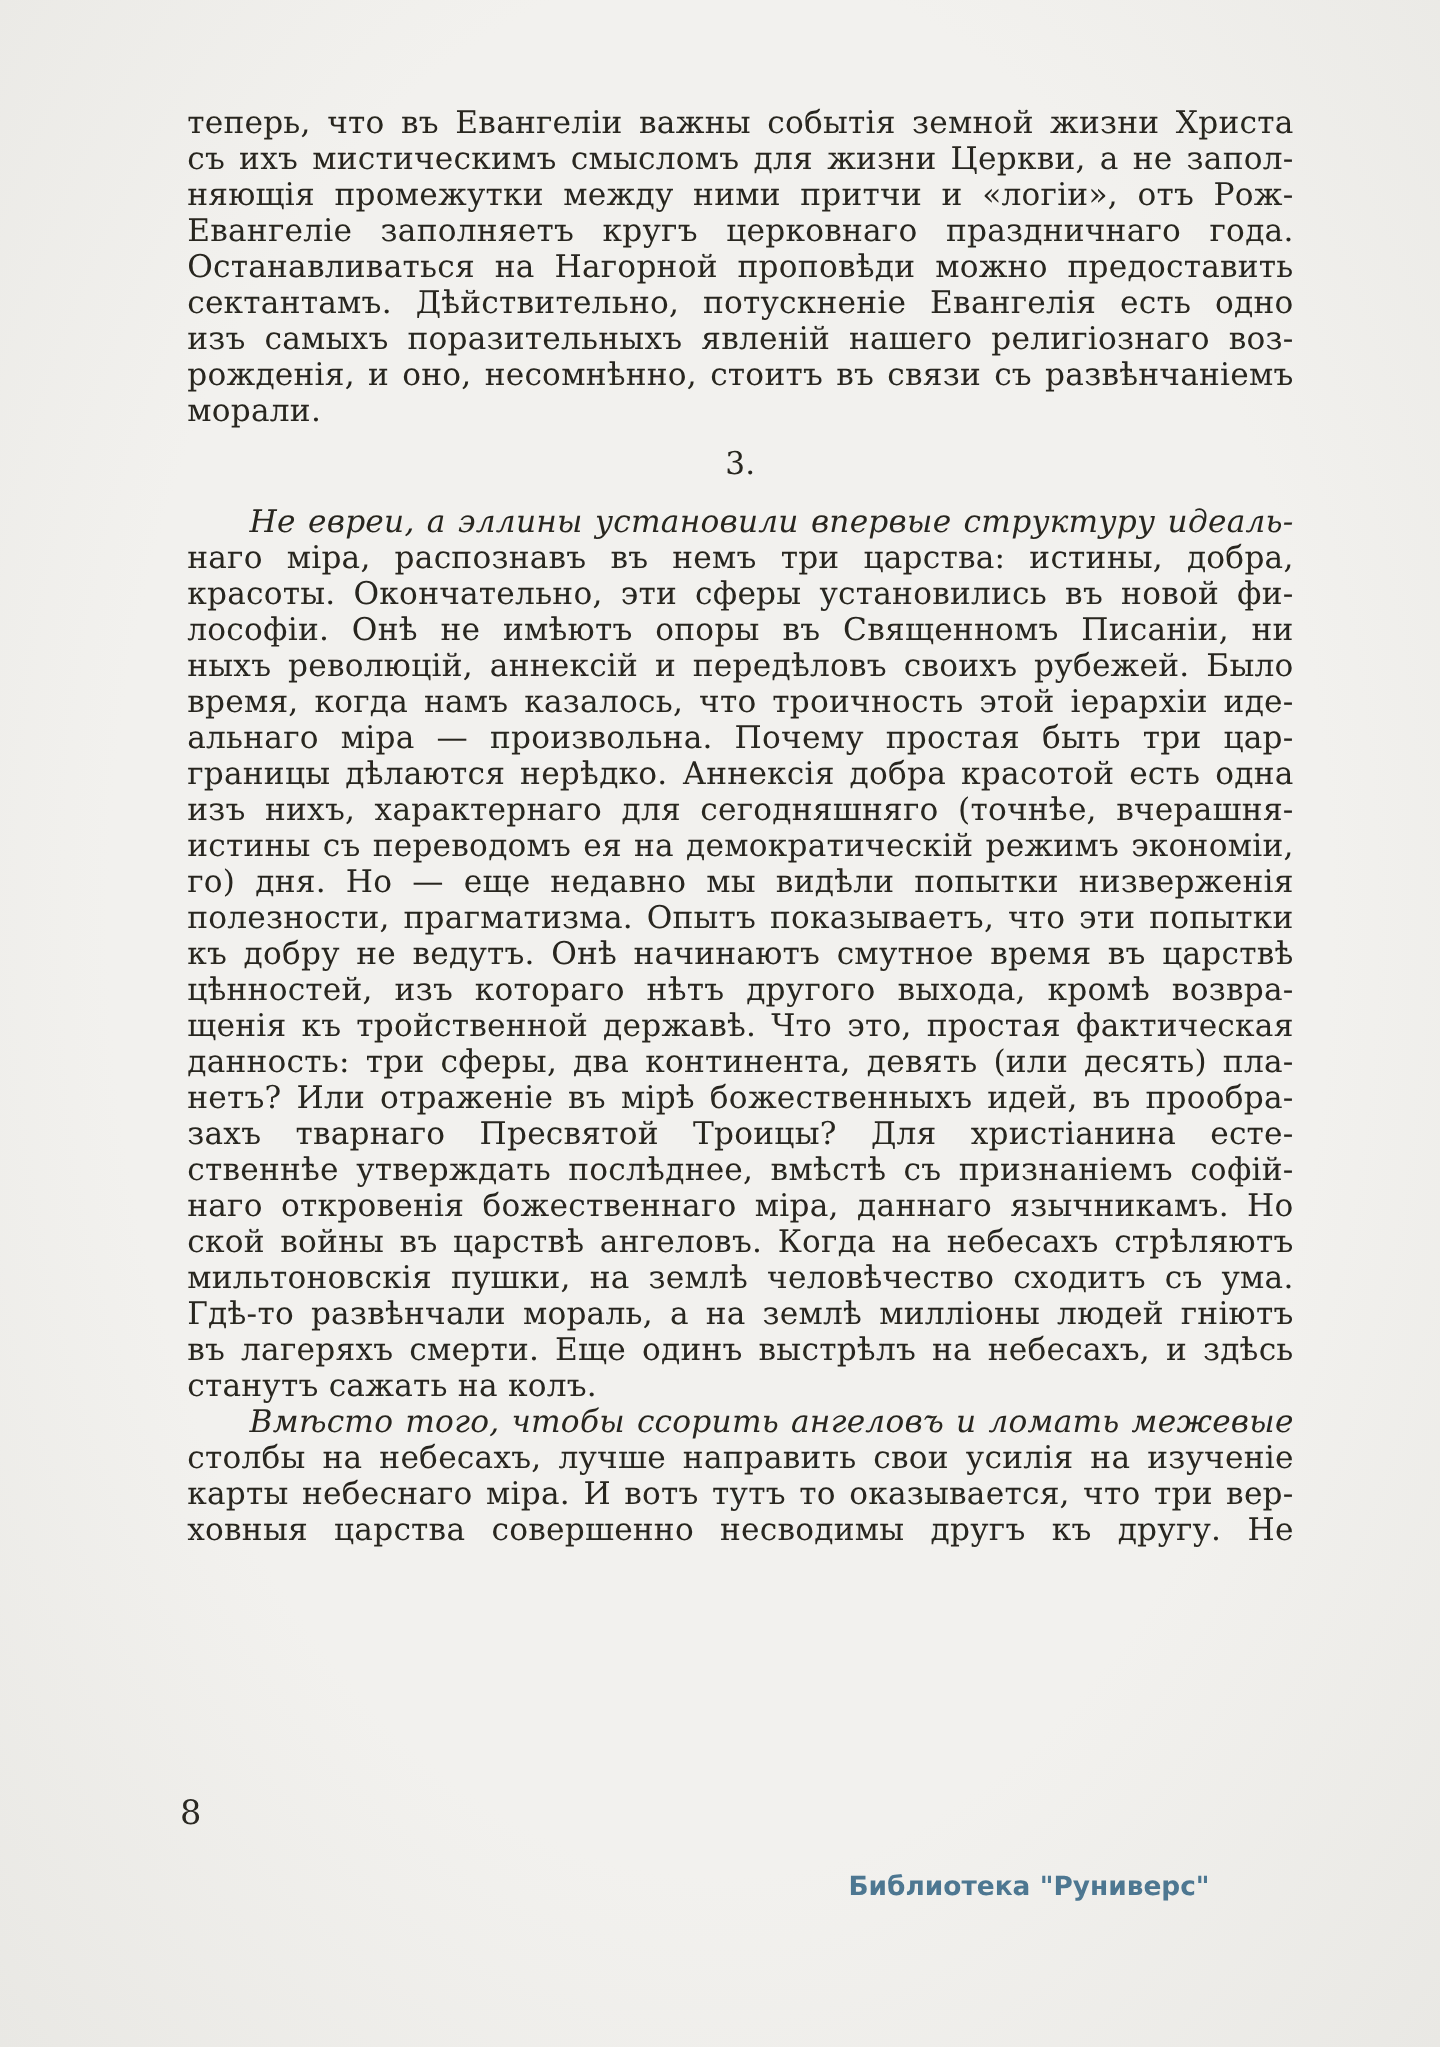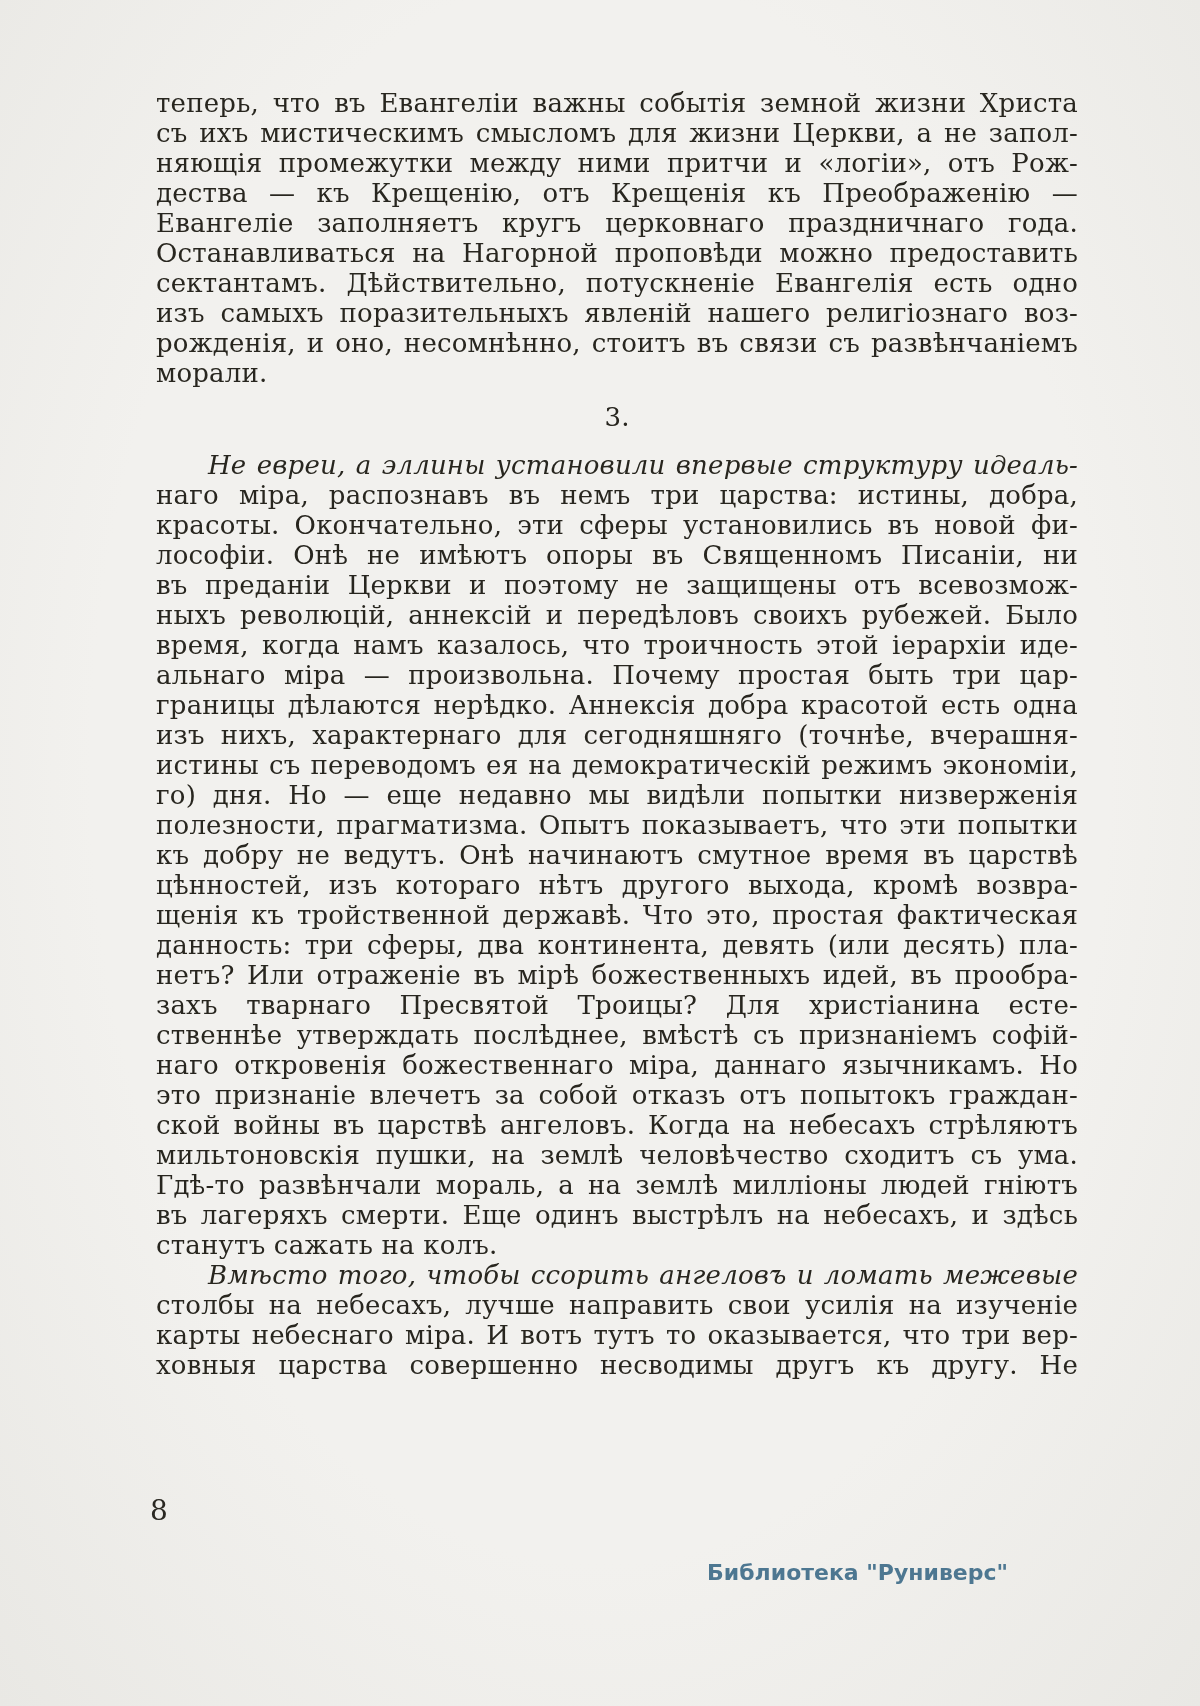--- a/index.html
+++ b/index.html
@@ -64,52 +64,49 @@
 </style>
 </head>
 <body>
 
 <div class="page">
   <div class="text-block">
       <div class="paragraph">
         <div class="line">теперь, что въ Евангеліи важны событія земной жизни Христа</div>
         <div class="line">съ ихъ мистическимъ смысломъ для жизни Церкви, а не запол-</div>
         <div class="line">няющія промежутки между ними притчи и «логіи», отъ Рож-</div>
-        <div class="line">дества — къ Крещенію, отъ Крещенія къ Преображенію —</div>
         <div class="line">Евангеліе заполняетъ кругъ церковнаго праздничнаго года.</div>
         <div class="line">Останавливаться на Нагорной проповѣди можно предоставить</div>
         <div class="line">сектантамъ. Дѣйствительно, потускненіе Евангелія есть одно</div>
         <div class="line">изъ самыхъ поразительныхъ явленій нашего религіознаго воз-</div>
         <div class="line">рожденія, и оно, несомнѣнно, стоитъ въ связи съ развѣнчаніемъ</div>
         <div class="line last">морали.</div>
       </div>
       <div class="heading">3.</div>
       <div class="paragraph">
         <div class="line indent">Не евреи, а эллины установили впервые структуру идеаль-</div>
         <div class="line">наго міра, распознавъ въ немъ три царства:  истины, добра,</div>
         <div class="line">красоты. Окончательно, эти сферы установились въ новой фи-</div>
         <div class="line">лософіи. Онѣ не имѣютъ опоры въ Священномъ Писаніи, ни</div>
-        <div class="line">въ преданіи Церкви и поэтому не защищены отъ всевозмож-</div>
         <div class="line">ныхъ революцій, аннексій и передѣловъ своихъ рубежей. Было</div>
         <div class="line">время, когда намъ казалось, что троичность этой іерархіи иде-</div>
         <div class="line">альнаго міра — произвольна.  Почему простая быть три цар-</div>
         <div class="line">границы дѣлаются нерѣдко. Аннексія добра красотой есть одна</div>
         <div class="line">изъ нихъ, характернаго для сегодняшняго (точнѣе, вчерашня-</div>
         <div class="line">истины съ переводомъ ея на демократическій режимъ экономіи,</div>
         <div class="line">го) дня. Но — еще недавно мы видѣли попытки низверженія</div>
         <div class="line">полезности, прагматизма. Опытъ показываетъ, что эти попытки</div>
         <div class="line">къ добру не ведутъ. Онѣ начинаютъ смутное время въ царствѣ</div>
         <div class="line">цѣнностей, изъ котораго  нѣтъ другого выхода, кромѣ возвра-</div>
         <div class="line">щенія къ тройственной державѣ. Что это, простая фактическая</div>
         <div class="line">данность: три сферы, два континента, девять (или десять) пла-</div>
         <div class="line">нетъ? Или отраженіе въ мірѣ божественныхъ идей, въ прообра-</div>
         <div class="line">захъ тварнаго Пресвятой Троицы? Для христіанина есте-</div>
         <div class="line">ственнѣе утверждать послѣднее, вмѣстѣ съ признаніемъ софій-</div>
         <div class="line">наго откровенія божественнаго міра, даннаго  язычникамъ. Но</div>
-        <div class="line">это признаніе влечетъ за собой отказъ отъ попытокъ граждан-</div>
         <div class="line">ской войны въ царствѣ ангеловъ. Когда на небесахъ стрѣляютъ</div>
         <div class="line">мильтоновскія пушки, на землѣ  человѣчество сходитъ съ ума.</div>
         <div class="line">Гдѣ-то развѣнчали мораль, а на землѣ милліоны людей гніютъ</div>
         <div class="line">въ лагеряхъ смерти. Еще одинъ выстрѣлъ на небесахъ, и здѣсь</div>
         <div class="line last">станутъ сажать на колъ.</div>
       </div>
       <div class="paragraph">
         <div class="line indent">Вмѣсто того, чтобы ссорить ангеловъ и ломать межевые</div>
         <div class="line">столбы на небесахъ, лучше направить свои усилія на изученіе</div>
         <div class="line">карты небеснаго міра. И вотъ тутъ то оказывается, что три вер-</div>

